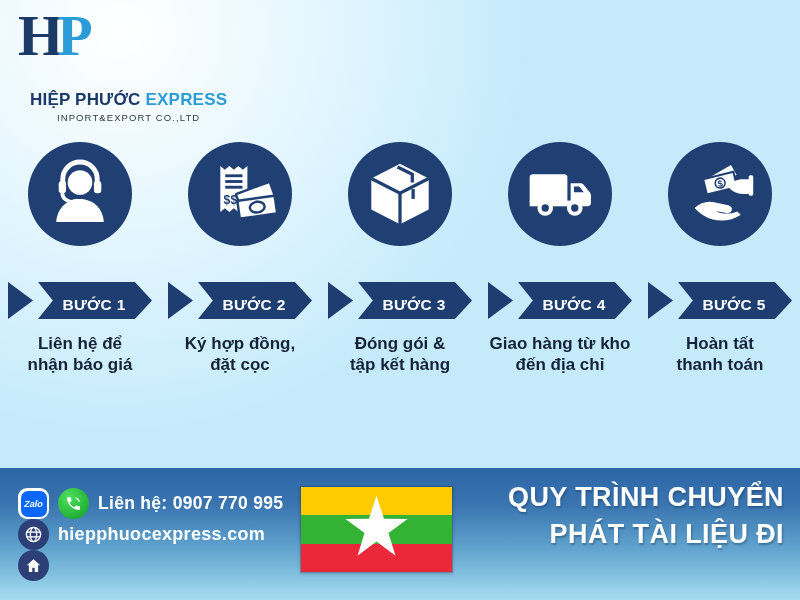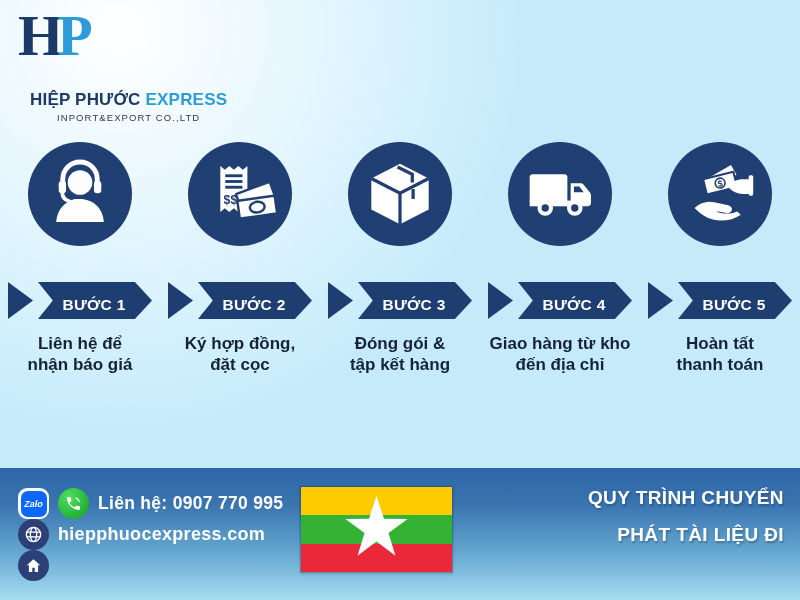--- a/index.html
+++ b/index.html
@@ -59,21 +59,21 @@
   .c-text-phone { color:#fff; font-weight:bold; font-size:17.5px; letter-spacing:0.3px; }
   .c-text-web { color:#fff; font-weight:bold; font-size:18px; letter-spacing:0.3px; }
   .c-text-addr { color:#fff; font-weight:bold; font-size:13px; letter-spacing:0.2px; }
 
   .flag { position:absolute; left:300px; top:18px; width:153px; height:87px;
     border:1px solid rgba(25,45,75,0.35); box-shadow:0 1px 3px rgba(0,0,0,0.2); }
   .flag .stripe { width:100%; height:33.34%; }
   .flag svg { position:absolute; left:0; top:0; width:100%; height:100%; }
 
   .footer-title { position:absolute; right:16px; top:11px; text-align:right; color:#fff;
-    font-weight:bold; font-size:19px; line-height:37px; letter-spacing:0.4px;
+    font-weight:bold; font-size:27px; line-height:37px; letter-spacing:0.4px;
     text-shadow:1px 2px 2px rgba(15,40,70,0.35); }
 </style>
 </head>
 <body>
 
 <div class="canvas">
 
   <div class="logo">
     <div class="logo-letters"><span class="lh">H</span><span class="lp">P</span></div>
     <div class="logo-textblock">

